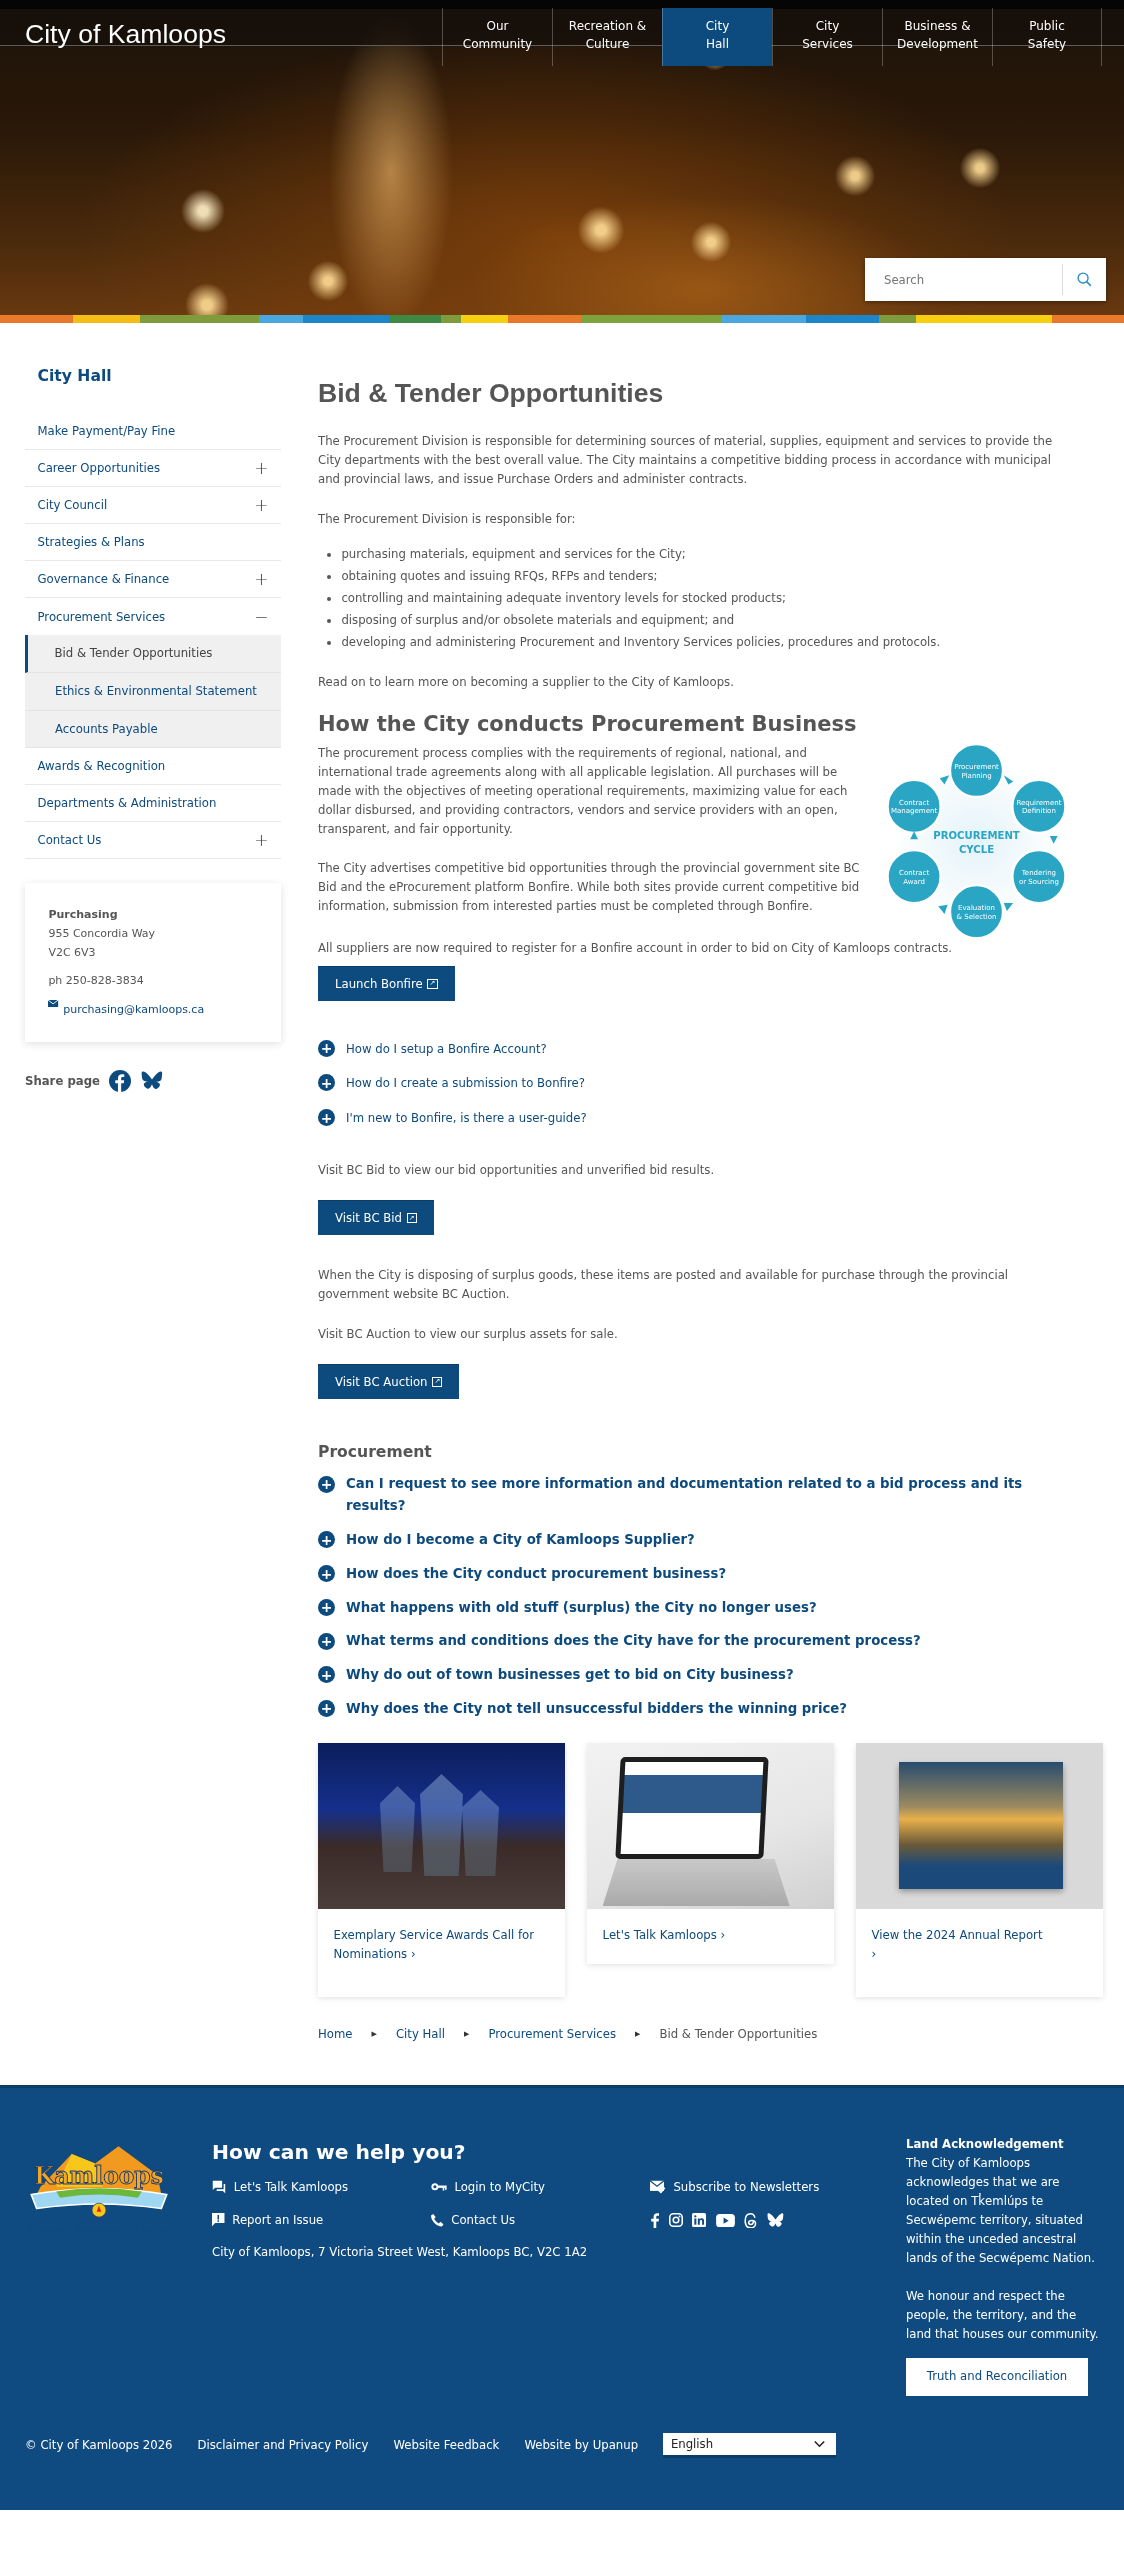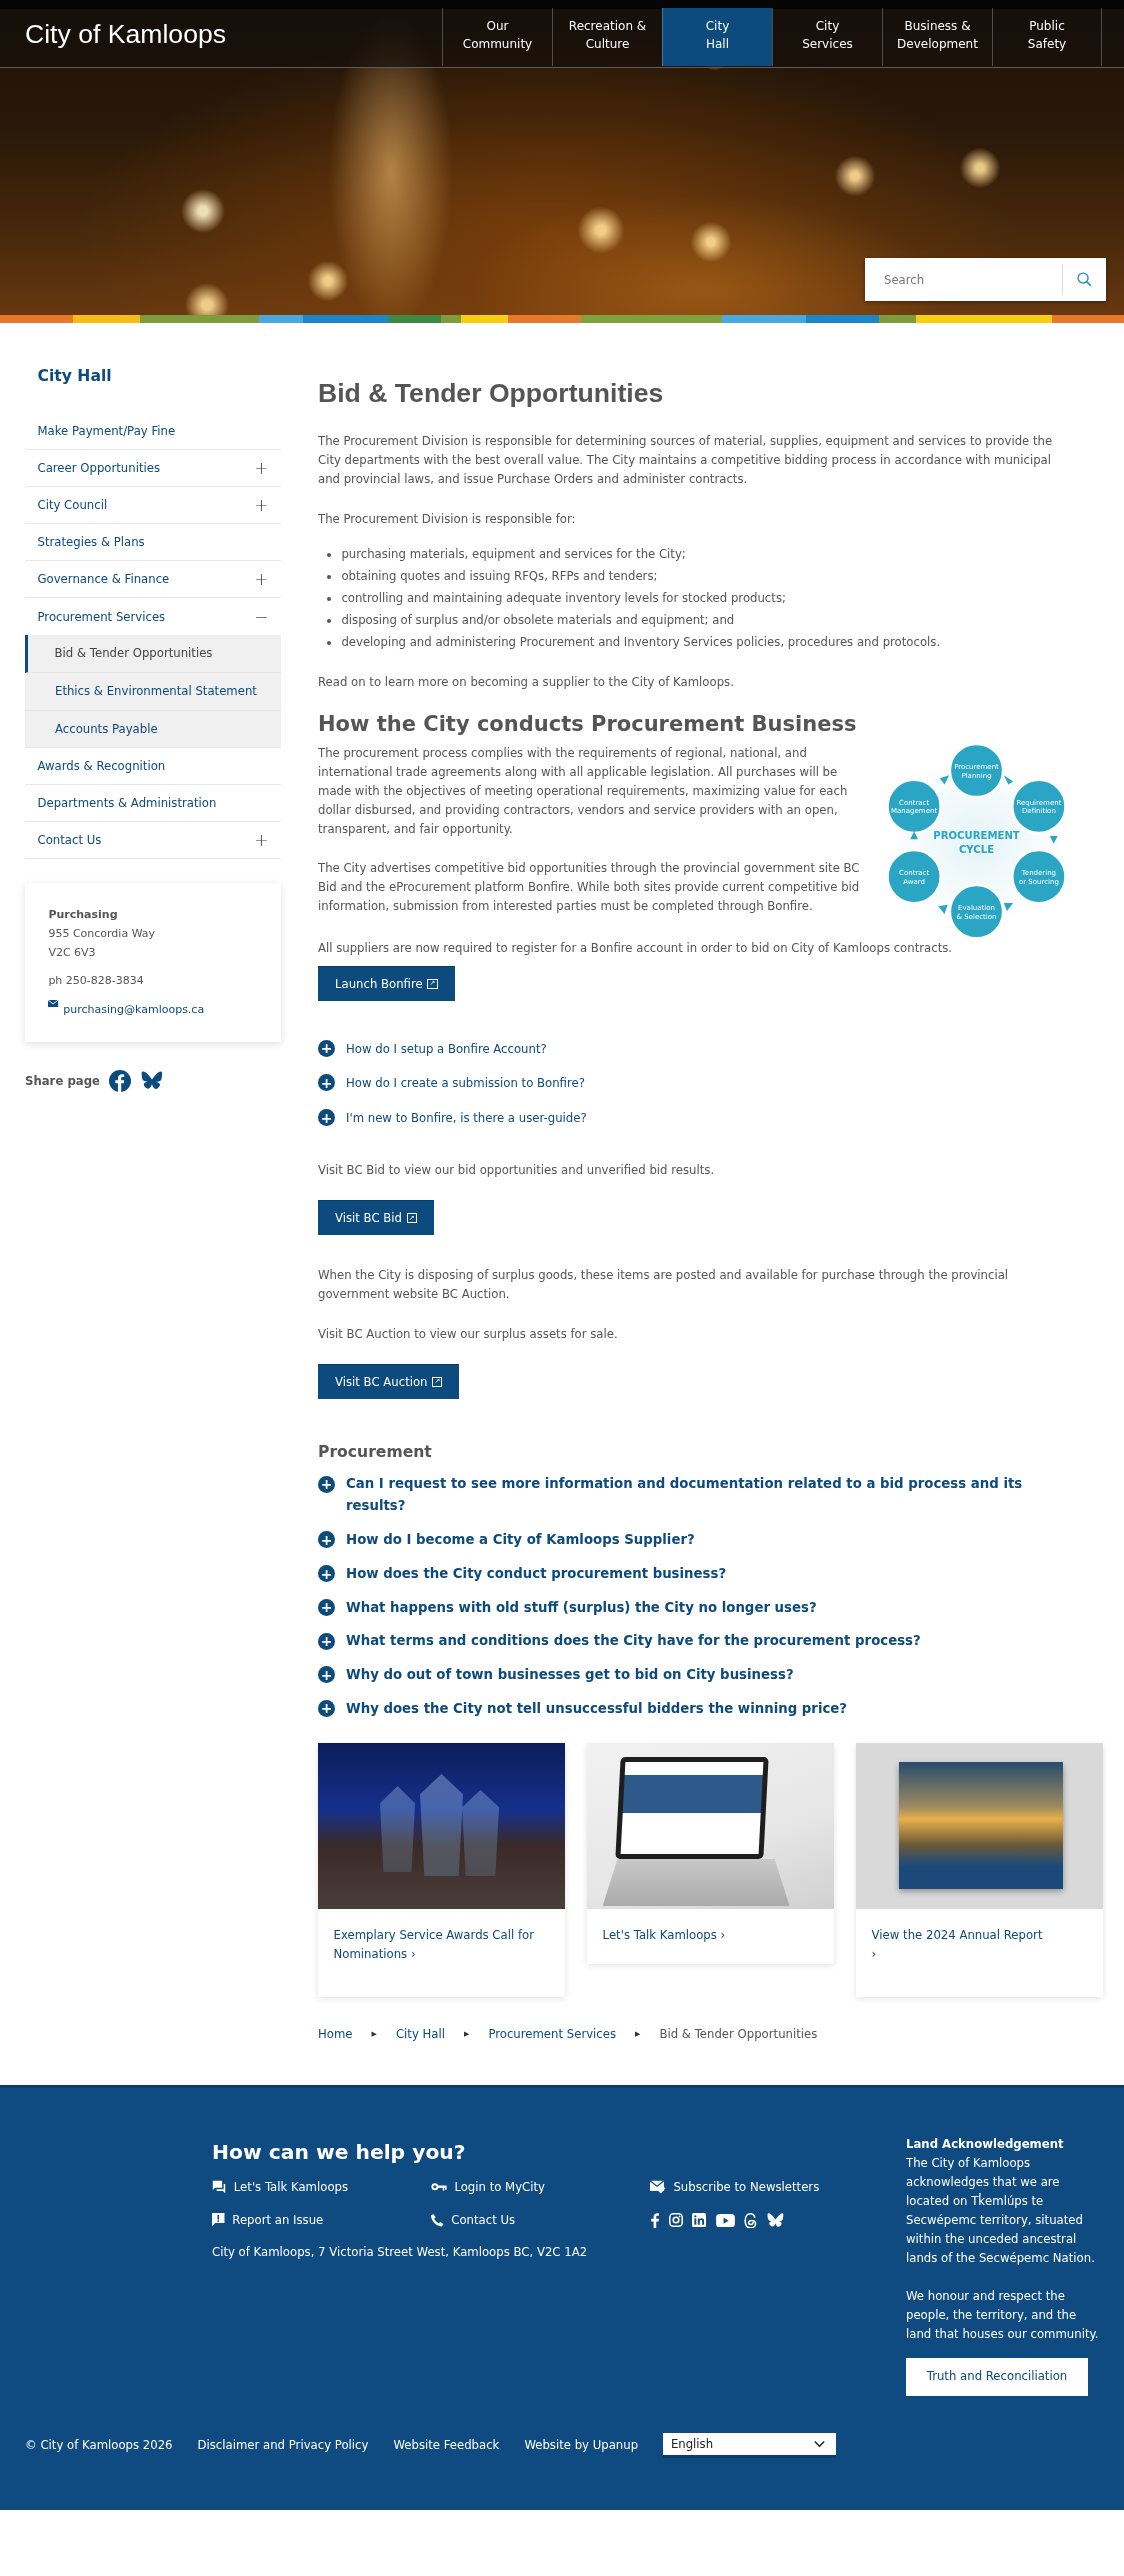--- a/index.html
+++ b/index.html
@@ -16,21 +16,21 @@
       radial-gradient(circle at 855px 176px, rgba(255,220,150,.9) 0 3.9px, transparent 20.3px),
       radial-gradient(circle at 980px 168px, rgba(255,220,150,.9) 0 3.9px, transparent 20.3px),
       radial-gradient(circle at 207px 305px, rgba(255,220,150,.9) 0 4.7px, transparent 22px),
       radial-gradient(circle at 715px 55px, rgba(255,220,150,.9) 0 3.1px, transparent 15.6px),
       radial-gradient(circle at 328px 281px, rgba(255,220,150,.9) 0 3.9px, transparent 20.3px),
       radial-gradient(ellipse 62px 156px at 391px 172px, rgba(255,200,120,.55), transparent),
       radial-gradient(ellipse 234px 94px at 703px 289px, rgba(200,120,30,.45), transparent),
       radial-gradient(ellipse 469px 203px at 547px 234px, rgba(140,70,10,.7), transparent),
       linear-gradient(180deg, #1b120a 0%, #2a1808 40%, #4a2a0c 75%, #6b3a10 100%);
   }
-  .topbar { position: absolute; top: 0; left: 0; right: 0; height: 68px; background: linear-gradient(180deg, #050505 0 9.4px, rgba(20,14,10,.65) 9.4px); border-bottom: 0.8px solid rgba(255,255,255,.35); }
+  .topbar { position: absolute; top: 0; left: 0; right: 0; height: 46px; background: linear-gradient(180deg, #050505 0 9.4px, rgba(20,14,10,.65) 9.4px); border-bottom: 0.8px solid rgba(255,255,255,.35); }
   .site-title { position: absolute; left: 25px; top: 19px; color: #fff; font-family: "Liberation Sans", sans-serif; font-size: 26.6px; }
   .mainnav { position: absolute; left: 442px; top: 7.8px; height: 58px; display: flex; }
   .mainnav .nav-item { width: 110px; height: 58px; border-left: 0.8px solid rgba(255,255,255,.25); color: #fff; font-size: 12px; line-height: 18px; padding: 9.4px 12.5px; text-align: center; }
   .mainnav .nav-item:last-child { border-right: 0.8px solid rgba(255,255,255,.25); }
   .mainnav .nav-item.active { background: #0d4a7e; }
   .search-box { position: absolute; left: 865px; top: 258px; width: 241px; height: 43px; background: #fff; display: flex; align-items: center; box-shadow: 0 1.6px 4.7px rgba(0,0,0,.4); }
   .search-input { flex: 1; border: 0; outline: 0; font-family: "DejaVu Sans", sans-serif; font-size: 11.7px; color: #555; padding-left: 19px; height: 100%; background: transparent; }
   .search-btn { width: 44px; height: 31px; border-left: 0.8px solid #ddd; display: flex; align-items: center; justify-content: center; }
   .color-bar { position: absolute; left: 0; bottom: 0; width: 1125px; height: 7.8px; display: flex; }
   .color-bar span { height: 7.8px; }
@@ -367,20 +367,32 @@
       <a>City Hall</a>
       <span class="sep">▶</span>
       <a>Procurement Services</a>
       <span class="sep">▶</span>
       <span class="cur">Bid &amp; Tender Opportunities</span>
     </nav>
   </main>
 </div>
 
 <footer>
+  <a class="f-logo">
+    <svg width="148" height="78" viewBox="0 0 190 100" style="font-size:15px">
+      <polygon points="20,60 60,18 90,30 120,8 170,45 175,70 15,70" fill="#f29a1f"></polygon>
+      <polygon points="60,18 90,30 100,60 40,60" fill="#f7c81b"></polygon>
+      <path d="M8 70 Q95 55 182 70 L175 88 Q95 76 15 88 Z" fill="#9fd6f2" stroke="#fff" stroke-width="2"></path>
+      <path d="M40 66 Q95 58 150 66 L145 74 Q95 66 45 74 Z" fill="#6cb83c"></path>
+      <text x="95" y="56" text-anchor="middle" font-family="DejaVu Serif, serif" font-size="30" font-weight="bold" fill="#f5a623" stroke="#1d3c6e" stroke-width="1.2">Kamloops</text>
+      <circle cx="95" cy="90" r="9" fill="#f7c81b" stroke="#1d3c6e" stroke-width="1"></circle>
+      <polygon points="95,84 98,92 92,92" fill="#d22"></polygon>
+    </svg>
+    <div class="tag">Canada's Tournament Capital</div>
+  </a>
 
   <div class="f-help">
     <h4>How can we help you?</h4>
     <div class="f-links">
       <a class="f-link">
         <svg width="14" height="14" viewBox="0 0 18 18">
             <path d="M1 1h12v9H4l-3 3z" fill="#fff"></path>
             <path d="M15 5h2v12l-3-3H6v-2h9z" fill="#fff"></path>
           </svg>
         <span>Let's Talk Kamloops</span>

